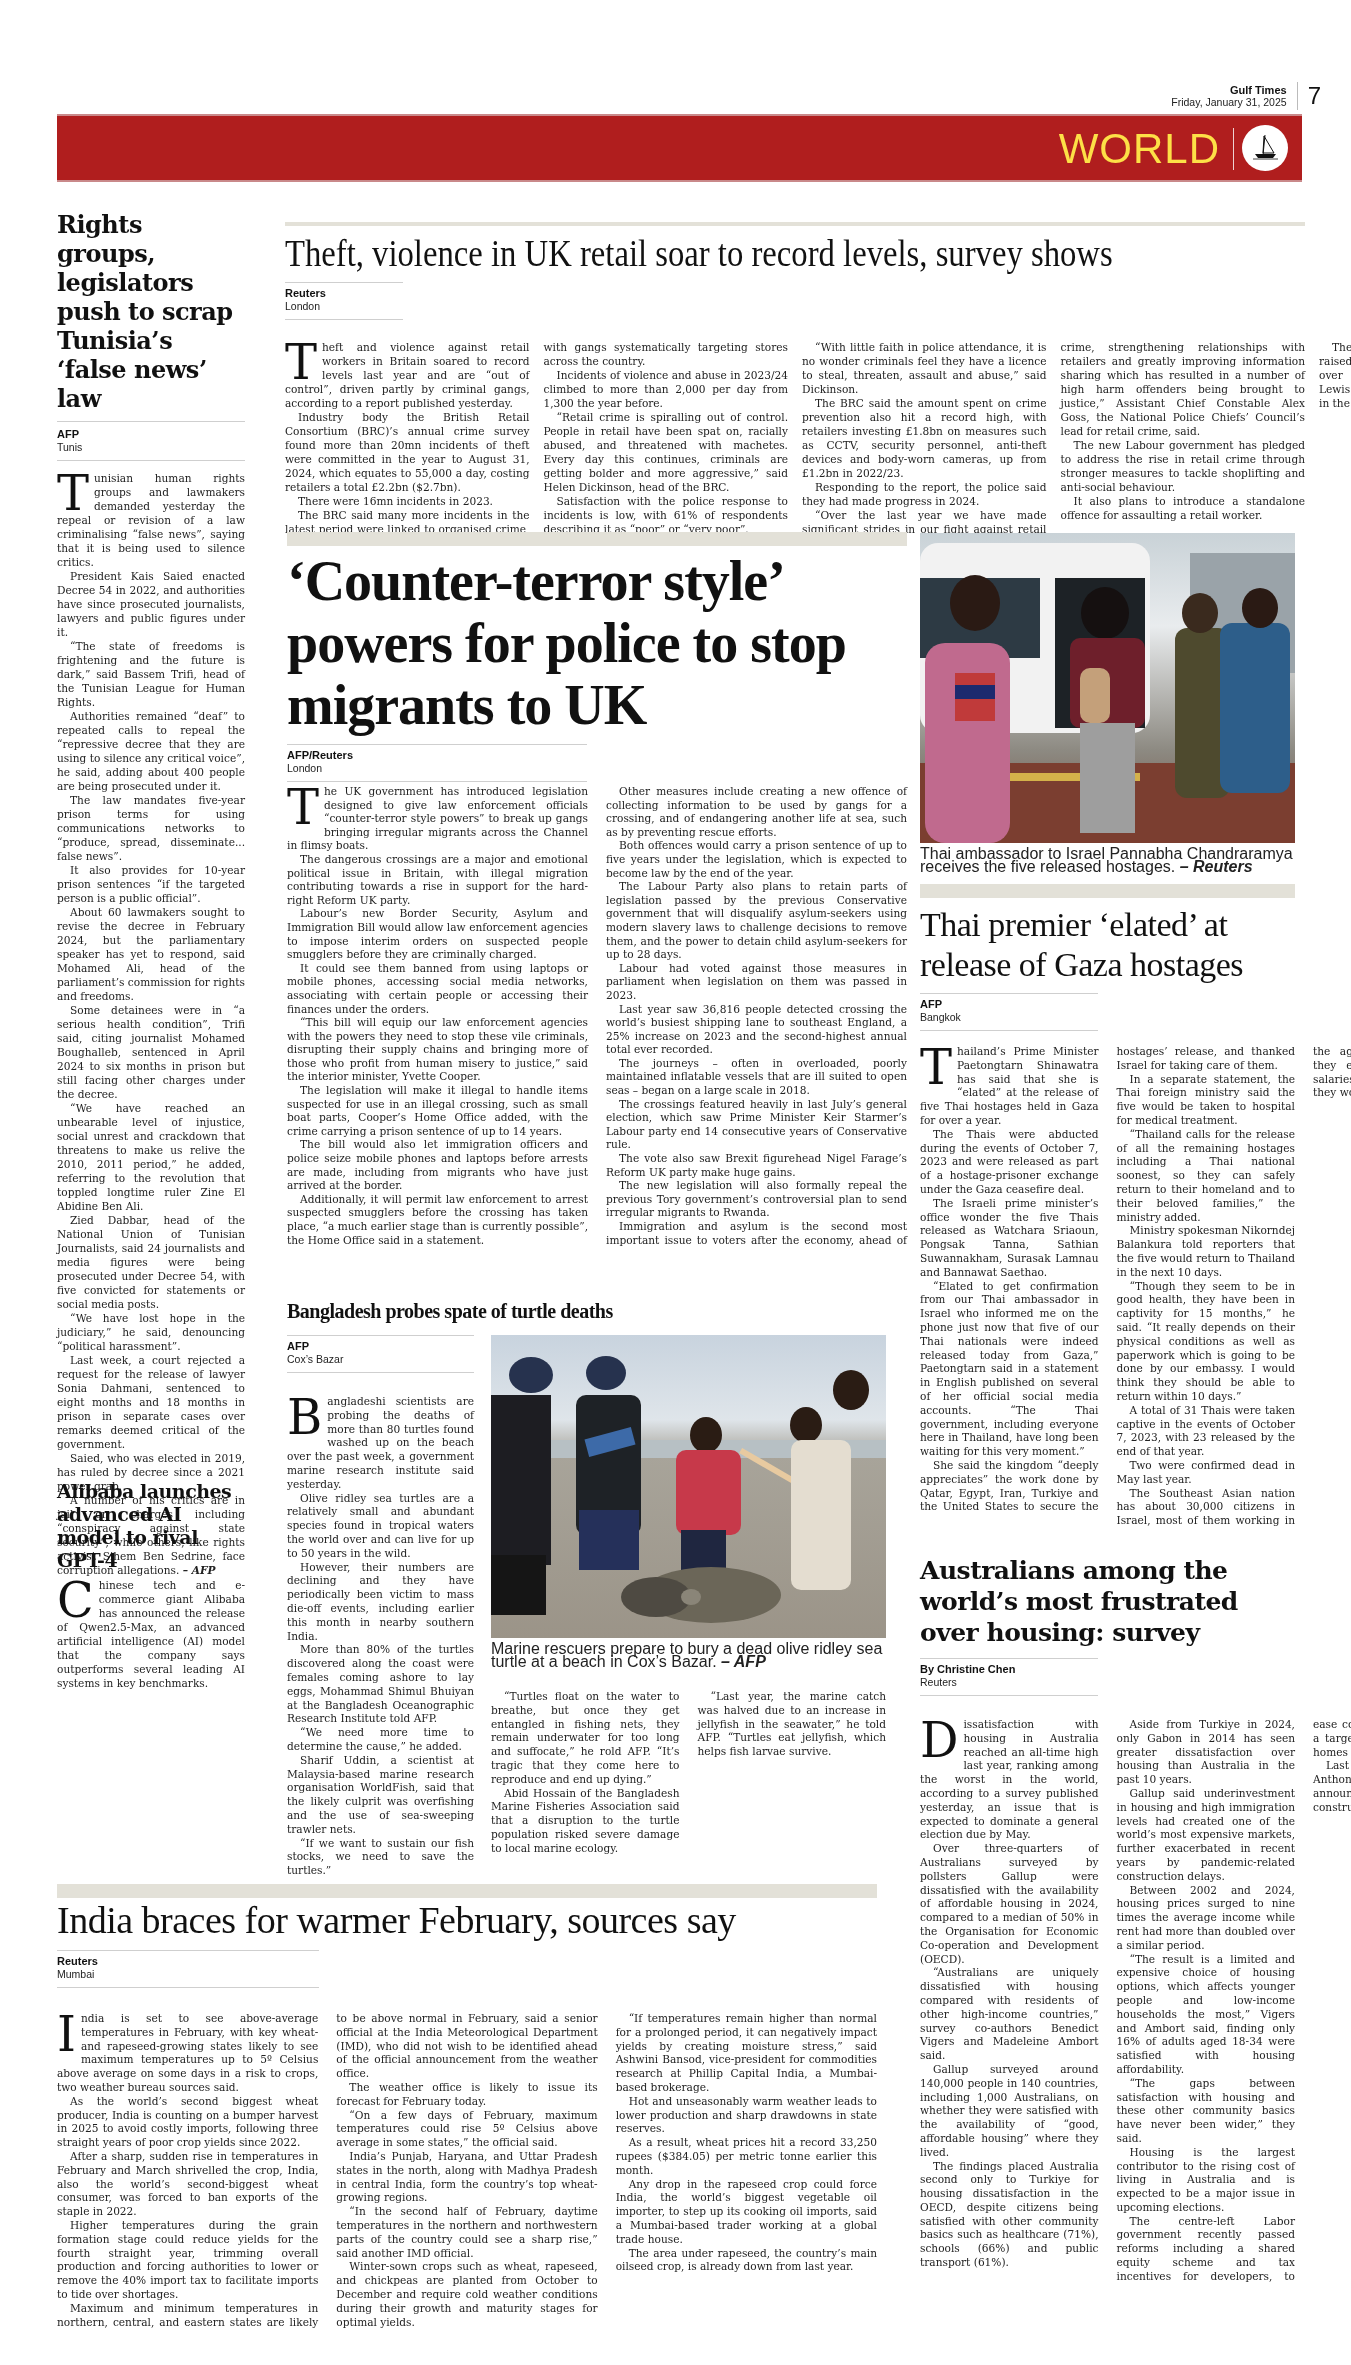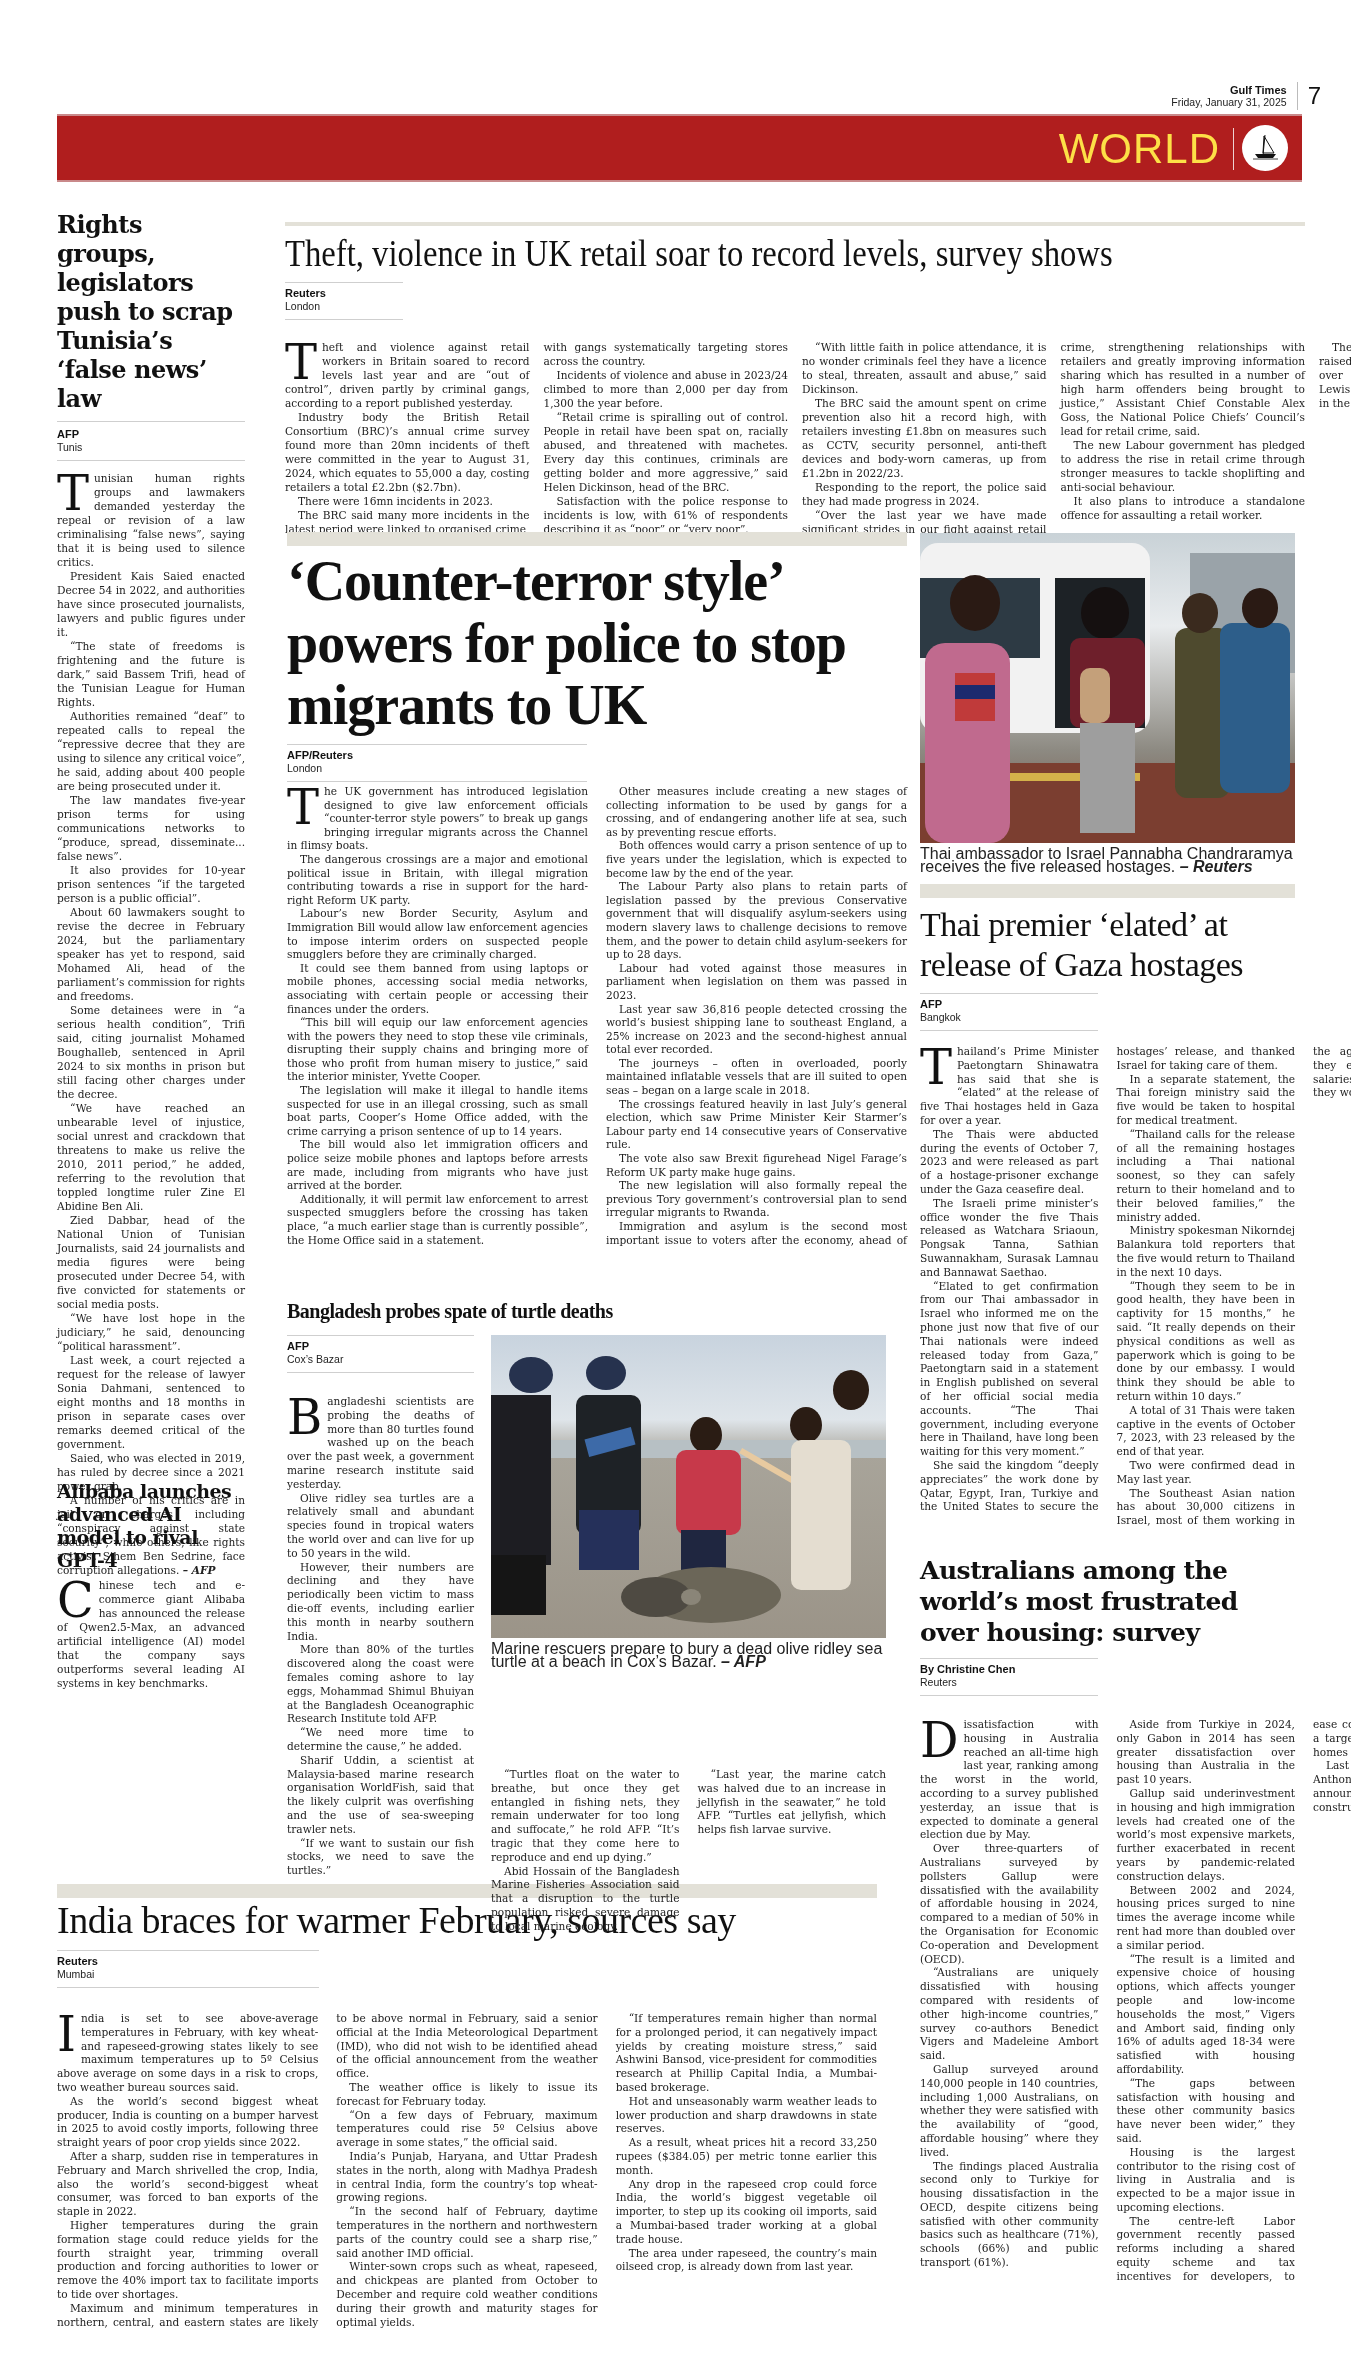--- a/index.html
+++ b/index.html
@@ -143,21 +143,21 @@
 </div>
 <div class="body-text cols" style="position:absolute; left:287px; top:785px; width:620px; height:485px; column-count:2; column-gap:18px; line-height:13.6px;">
   <p class="first"><span class="dropcap">T</span><span>he UK government has introduced legislation designed to give law enforcement officials “counter-terror style powers” to break up gangs bringing irregular migrants across the Channel in flimsy boats.</span></p>
   <p>The dangerous crossings are a major and emotional political issue in Britain, with illegal migration contributing towards a rise in support for the hard-right Reform UK party.</p>
   <p>Labour’s new Border Security, Asylum and Immigration Bill would allow law enforcement agencies to impose interim orders on suspected people smugglers before they are criminally charged.</p>
   <p>It could see them banned from using laptops or mobile phones, accessing social media networks, associating with certain people or accessing their finances under the orders.</p>
   <p>“This bill will equip our law enforcement agencies with the powers they need to stop these vile criminals, disrupting their supply chains and bringing more of those who profit from human misery to justice,” said the interior minister, Yvette Cooper.</p>
   <p>The legislation will make it illegal to handle items suspected for use in an illegal crossing, such as small boat parts, Cooper’s Home Office added, with the crime carrying a prison sentence of up to 14 years.</p>
   <p>The bill would also let immigration officers and police seize mobile phones and laptops before arrests are made, including from migrants who have just arrived at the border.</p>
   <p>Additionally, it will permit law enforcement to arrest suspected smugglers before the crossing has taken place, “a much earlier stage than is currently possible”, the Home Office said in a statement.</p>
-  <p>Other measures include creating a new stages of collecting information to be used by gangs for a crossing, and of endangering another life at sea, such as by preventing rescue efforts.</p>
+  <p>Other measures include creating a new offence of collecting information to be used by gangs for a crossing, and of endangering another life at sea, such as by preventing rescue efforts.</p>
   <p>Both offences would carry a prison sentence of up to five years under the legislation, which is expected to become law by the end of the year.</p>
   <p>The Labour Party also plans to retain parts of legislation passed by the previous Conservative government that will disqualify asylum-seekers using modern slavery laws to challenge decisions to remove them, and the power to detain child asylum-seekers for up to 28 days.</p>
   <p>Labour had voted against those measures in parliament when legislation on them was passed in 2023.</p>
   <p>Last year saw 36,816 people detected crossing the world’s busiest shipping lane to southeast England, a 25% increase on 2023 and the second-highest annual total ever recorded.</p>
   <p>The journeys – often in overloaded, poorly maintained inflatable vessels that are ill suited to open seas – began on a large scale in 2018.</p>
   <p>The crossings featured heavily in last July’s general election, which saw Prime Minister Keir Starmer’s Labour party end 14 consecutive years of Conservative rule.</p>
   <p>The vote also saw Brexit figurehead Nigel Farage’s Reform UK party make huge gains.</p>
   <p>The new legislation will also formally repeal the previous Tory government’s controversial plan to send irregular migrants to Rwanda.</p>
   <p>Immigration and asylum is the second most important issue to voters after the economy, ahead of health, according to a tracker poll published by YouGov.</p>
 </div>
@@ -314,17 +314,17 @@
   <p>India’s Punjab, Haryana, and Uttar Pradesh states in the north, along with Madhya Pradesh in central India, form the country’s top wheat-growing regions.</p>
   <p>“In the second half of February, daytime temperatures in the northern and northwestern parts of the country could see a sharp rise,” said another IMD official.</p>
   <p>Winter-sown crops such as wheat, rapeseed, and chickpeas are planted from October to December and require cold weather conditions during their growth and maturity stages for optimal yields.</p>
   <p>“If temperatures remain higher than normal for a prolonged period, it can negatively impact yields by creating moisture stress,” said Ashwini Bansod, vice-president for commodities research at Phillip Capital India, a Mumbai-based brokerage.</p>
   <p>Hot and unseasonably warm weather leads to lower production and sharp drawdowns in state reserves.</p>
   <p>As a result, wheat prices hit a record 33,250 rupees ($384.05) per metric tonne earlier this month.</p>
   <p>Any drop in the rapeseed crop could force India, the world’s biggest vegetable oil importer, to step up its cooking oil imports, said a Mumbai-based trader working at a global trade house.</p>
   <p>The area under rapeseed, the country’s main oilseed crop, is already down from last year.</p>
 </div>
 
-<div class="body-text cols" style="position: absolute; left: 491px; top: 1768px; width: 395px; height: 180px; column-count: 2; column-gap: 18px; line-height: 13.8px;">
+<div class="body-text cols" style="position: absolute; left: 491px; top: 1690px; width: 395px; height: 180px; column-count: 2; column-gap: 18px; line-height: 13.8px;">
     <p>“Turtles float on the water to breathe, but once they get entangled in fishing nets, they remain underwater for too long and suffocate,” he rold AFP. “It’s tragic that they come here to reproduce and end up dying.”</p>
     <p>Abid Hossain of the Bangladesh Marine Fisheries Association said that a disruption to the turtle population risked severe damage to local marine ecology.</p>
     <p>“Last year, the marine catch was halved due to an increase in jellyfish in the seawater,” he told AFP. “Turtles eat jellyfish, which helps fish larvae survive.</p>
   </div>
 
 </body></html>

